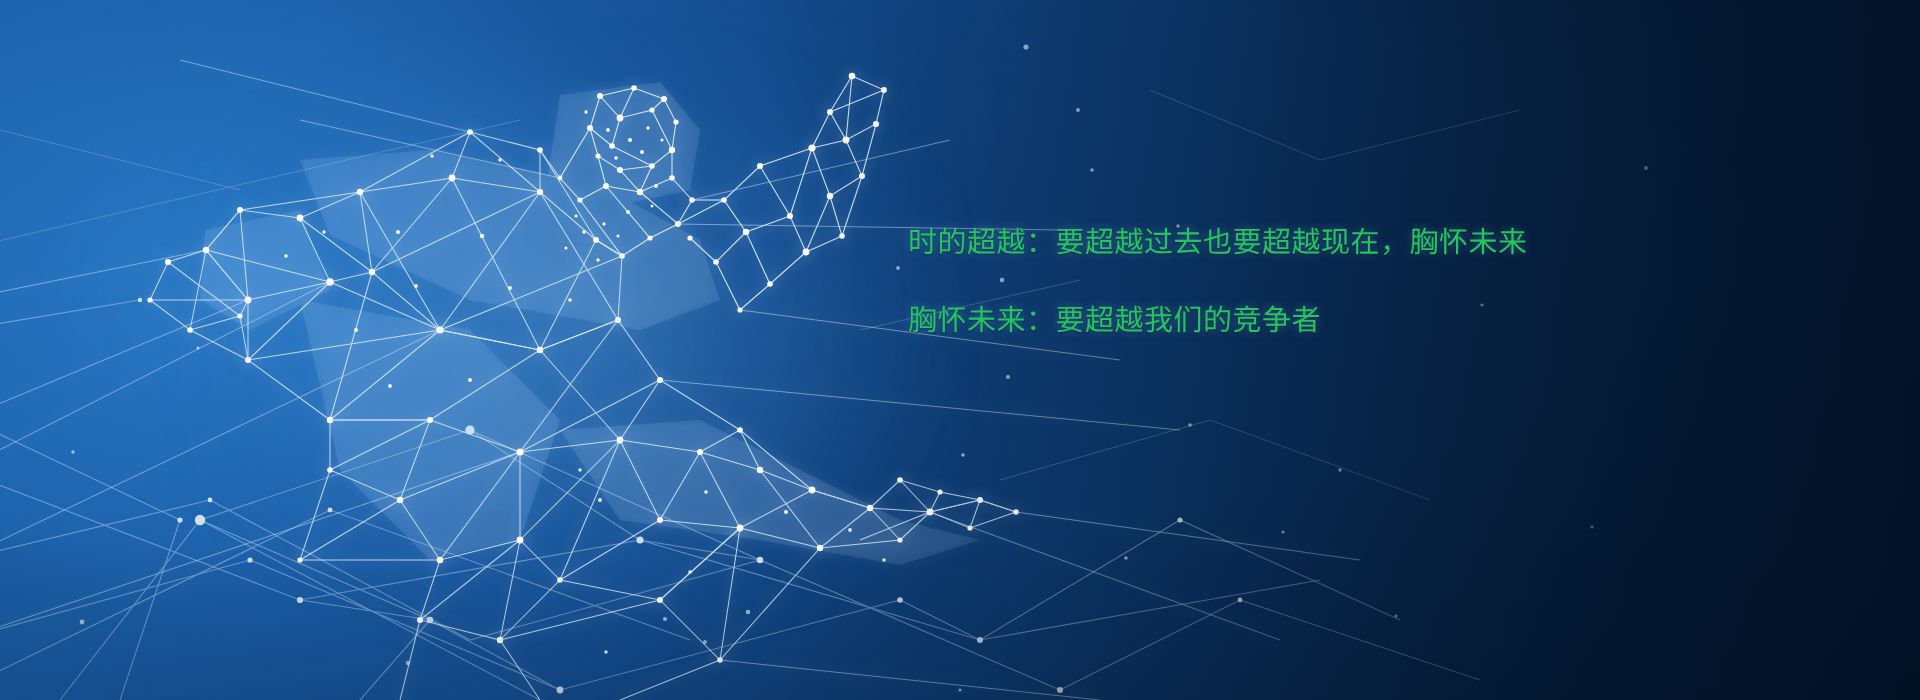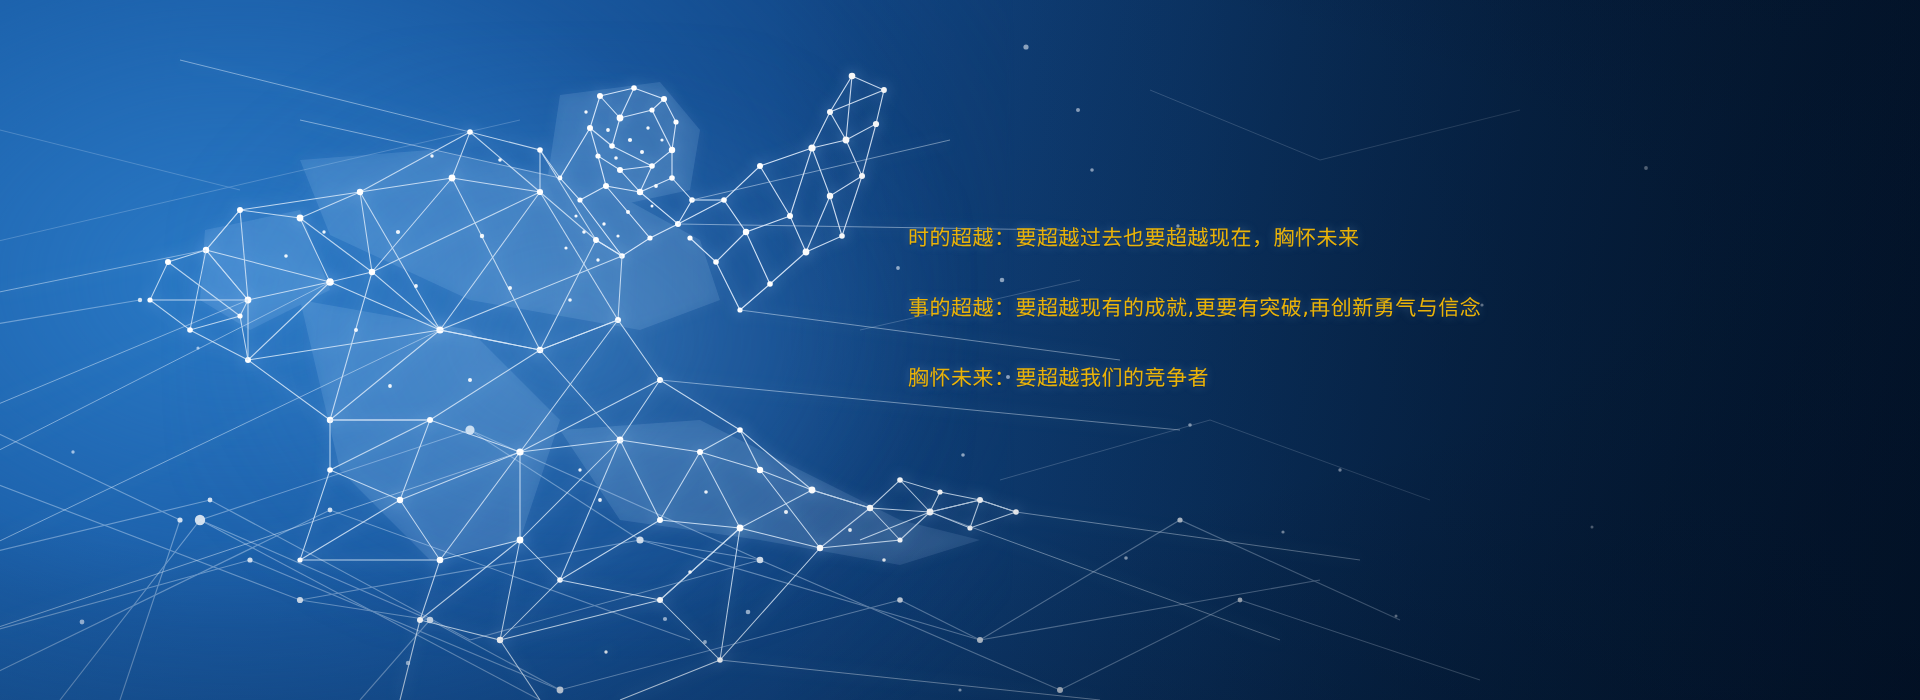--- a/index.html
+++ b/index.html
@@ -87,22 +87,22 @@
   .net-bg     { opacity: 0.86; }
 
   
   .text-block {
     position: absolute;
     left: 908px;
     top: 228px;
     width: 900px;
   }
   .tagline {
-    color: #eab308;
-    font-size: 21px;
+    color: #22c55e;
+    font-size: 29px;
     line-height: 1;
     letter-spacing: 0.5px;
     white-space: nowrap;
     text-shadow: 0 0 10px rgba(150,200,255,0.35), 0 1px 2px rgba(0,10,30,0.55);
     font-weight: 400;
   }
   .tagline + .tagline { margin-top: 49px; }
 </style>
 </head>
 <body>
@@ -481,17 +481,16 @@
       <path d="M560 178 L300 120"></path>
       <path d="M470 132 L180 60"></path>
     </g>
   </svg>
 
   <div class="bg-vignette-right"></div>
   <div class="bg-vignette-bottom"></div>
 
   <div class="text-block">
     <div class="tagline">时的超越：要超越过去也要超越现在，胸怀未来</div>
-    <div class="tagline">事的超越：要超越现有的成就,更要有突破,再创新勇气与信念</div>
     <div class="tagline">胸怀未来：要超越我们的竞争者</div>
   </div>
 
 </div>
 
 </body></html>

